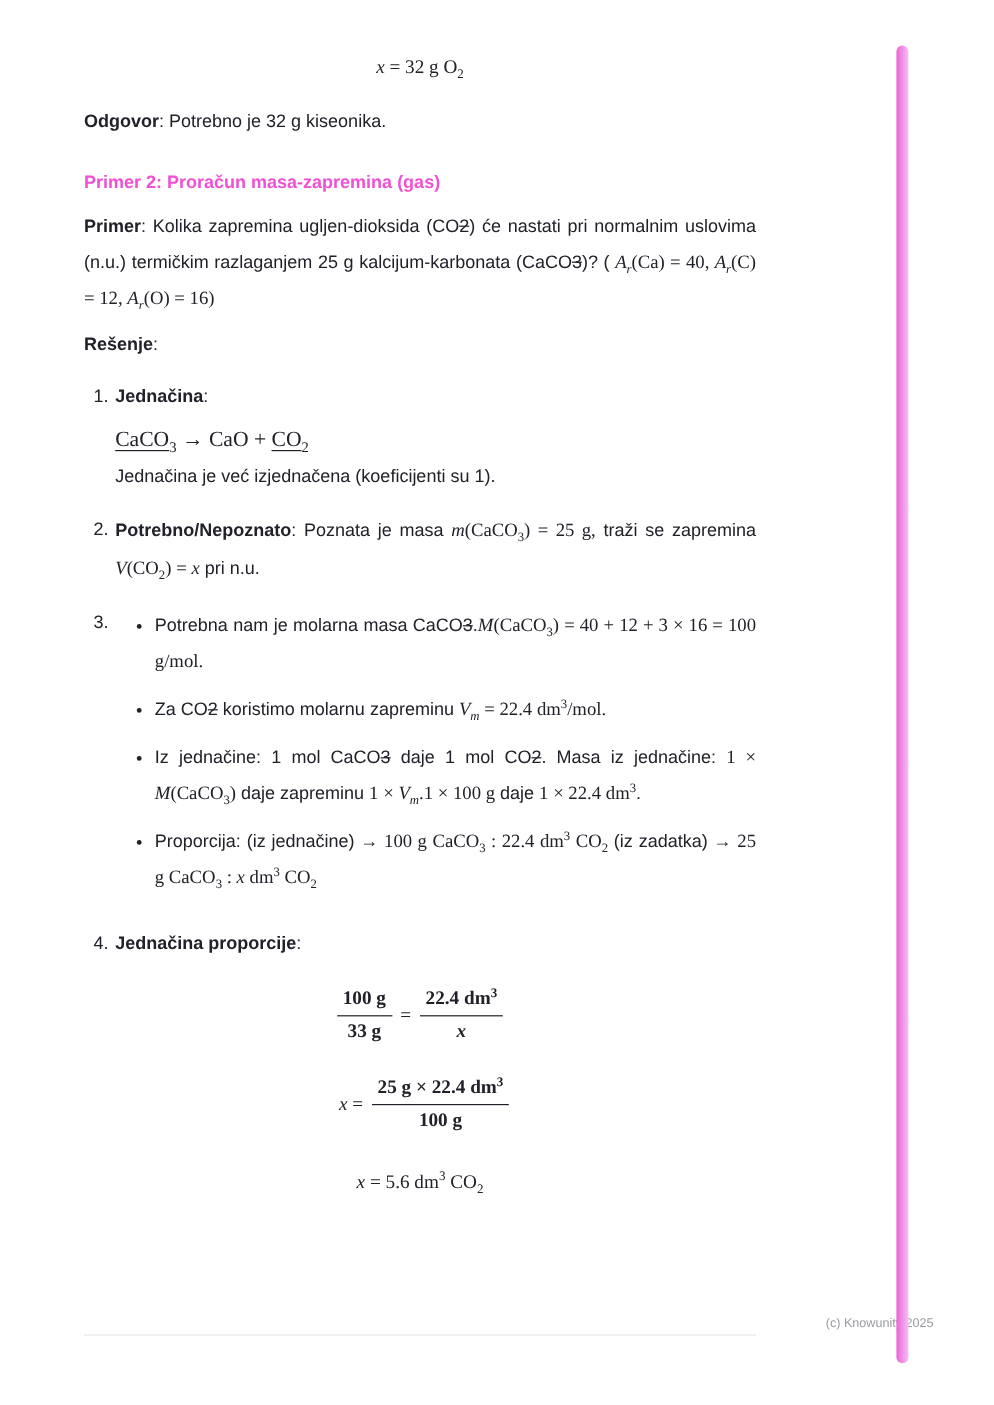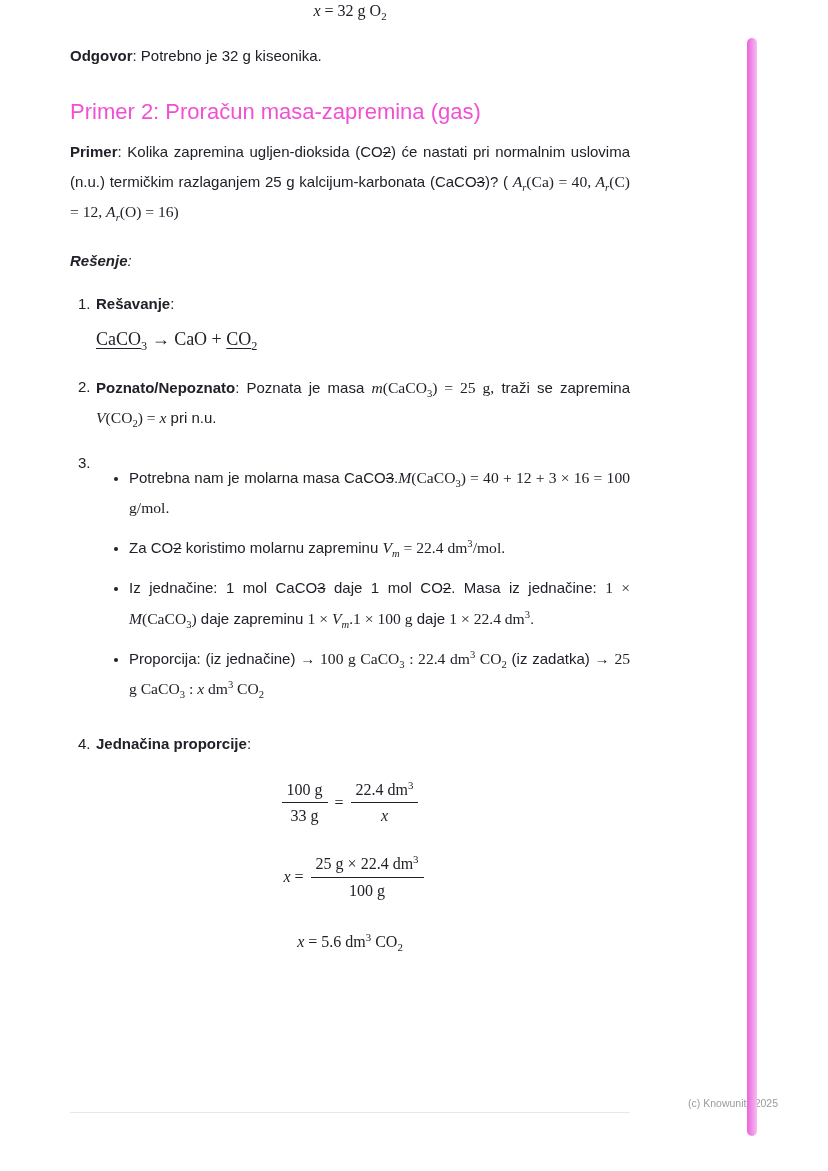--- a/index.html
+++ b/index.html
@@ -8,65 +8,66 @@
     background:#ffffff;
     font-family:"Liberation Sans", sans-serif;
     color:#212129;
     position:relative;
     overflow:hidden;
   }
   .page {
     position:absolute;
     left:70px; top:0;
     width:560px;
+    padding-top:46px;
     font-size:15px;
     line-height:1.93;
   }
   .m { font-family:"Liberation Serif", serif; font-size:1.04em; }
   sub, sup { font-size:0.68em; line-height:0; }
   s { text-decoration:line-through; }
   u { text-decoration:underline; text-underline-offset:3px; }
 
   .display {
     text-align:center;
     font-family:"Liberation Serif", serif;
     font-size:16px;
     line-height:1.35;
   }
   .top-eq { margin-top:0; }
   .answer { margin-top:20px; }
   .a2 { margin-top:30px; }
   h2.heading {
     margin-top:26px;
-    font-size:22px;
+    font-size:15px;
     line-height:1.35;
-    font-weight:400;
+    font-weight:700;
     color:var(--accent, #f050d4);
   }
   .para { margin-top:12px; }
   .just { text-align:justify; }
-  .resenje { margin-top:20px;font-style:italic; }
+  .resenje { margin-top:10px; }
 
   .steps { margin-top:14px; }
   .step { display:flex; margin-top:16px; }
   .step:first-child { margin-top:0; }
   .num { width:18px; margin-left:8px; flex:0 0 auto; }
   .sbody { flex:1 1 auto; min-width:0; }
   .shead { text-align:justify; }
   .eq { margin-top:3px; font-size:18px; }
   .snote { }
 
-  ul.bullets { margin-top:14px; padding-left:33px; }
+  ul.bullets { margin-top:2px; padding-left:33px; }
   ul.bullets li { margin-bottom:10px; text-align:justify; }
   ul.bullets li::marker { font-size:0.9em; }
 
   .d1 { margin-top:20px; }
   .d2 { margin-top:26px; }
   .d3 { margin-top:30px;text-align:center; }
-  .frac { display:inline-block; vertical-align:middle; text-align:center; }
+  .frac { display:inline-block; vertical-align:middle; text-align:center;font-weight:bold; }
   .fn { display:block; padding:0 5px 2px; border-bottom:1px solid #212129; }
   .fd { display:block; padding-top:2px; }
   .op, .mid { display:inline-block; vertical-align:middle; margin:0 7px; }
 
   .divider {
     position:absolute;
     left:70px; top:1112px;
     width:560px; height:0;
     border-top:1px solid var(--divider, #e7e7ec);
   }
@@ -97,29 +98,30 @@
 
   <p class="para just"><b>Primer</b>: Kolika zapremina ugljen-dioksida (CO<s>2</s>) će nastati pri normalnim uslovima (n.u.) termičkim razlaganjem 25 g kalcijum-karbonata (CaCO<s>3</s>)? ( <span class="m"><i>A</i><sub><i>r</i></sub>(Ca) = 40, <i>A</i><sub><i>r</i></sub>(C) = 12, <i>A</i><sub><i>r</i></sub>(O) = 16)</span></p>
 
   <p class="para resenje"><b>Rešenje</b>:</p>
 
   <div class="steps">
 
     <div class="step">
       <span class="num">1.</span>
       <div class="sbody">
-        <div class="shead"><b>Rešavanje</b>:</div>
+        <div class="shead"><b>Jednačina</b>:</div>
         <div class="eq m"><u>CaCO<sub>3</sub></u> → CaO + <u>CO<sub>2</sub></u></div>
+        <div class="snote">Jednačina je već izjednačena (koeficijenti su 1).</div>
       </div>
     </div>
 
     <div class="step">
       <span class="num">2.</span>
       <div class="sbody">
-        <div class="shead"><b>Poznato/Nepoznato</b>: Poznata je masa <span class="m"><i>m</i>(CaCO<sub>3</sub>) = 25 g,</span> traži se zapremina <span class="m"><i>V</i>(CO<sub>2</sub>) = <i>x</i></span> pri n.u.</div>
+        <div class="shead"><b>Potrebno/Nepoznato</b>: Poznata je masa <span class="m"><i>m</i>(CaCO<sub>3</sub>) = 25 g,</span> traži se zapremina <span class="m"><i>V</i>(CO<sub>2</sub>) = <i>x</i></span> pri n.u.</div>
       </div>
     </div>
 
     <div class="step">
       <span class="num">3.</span>
       <div class="sbody">
         <ul class="bullets">
           <li>Potrebna nam je molarna masa CaCO<s>3</s>.<span class="m"><i>M</i>(CaCO<sub>3</sub>) = 40 + 12 + 3 × 16 = 100 g/mol.</span></li>
           <li>Za CO<s>2</s> koristimo molarnu zapreminu <span class="m"><i>V</i><sub><i>m</i></sub> = 22.4 dm<sup>3</sup>/mol.</span></li>
           <li>Iz jednačine: 1 mol CaCO<s>3</s> daje 1 mol CO<s>2</s>. Masa iz jednačine: <span class="m">1 × <i>M</i>(CaCO<sub>3</sub>)</span> daje zapreminu <span class="m">1 × <i>V</i><sub><i>m</i></sub>.1 × 100 g</span> daje <span class="m">1 × 22.4 dm<sup>3</sup></span>.</li>

